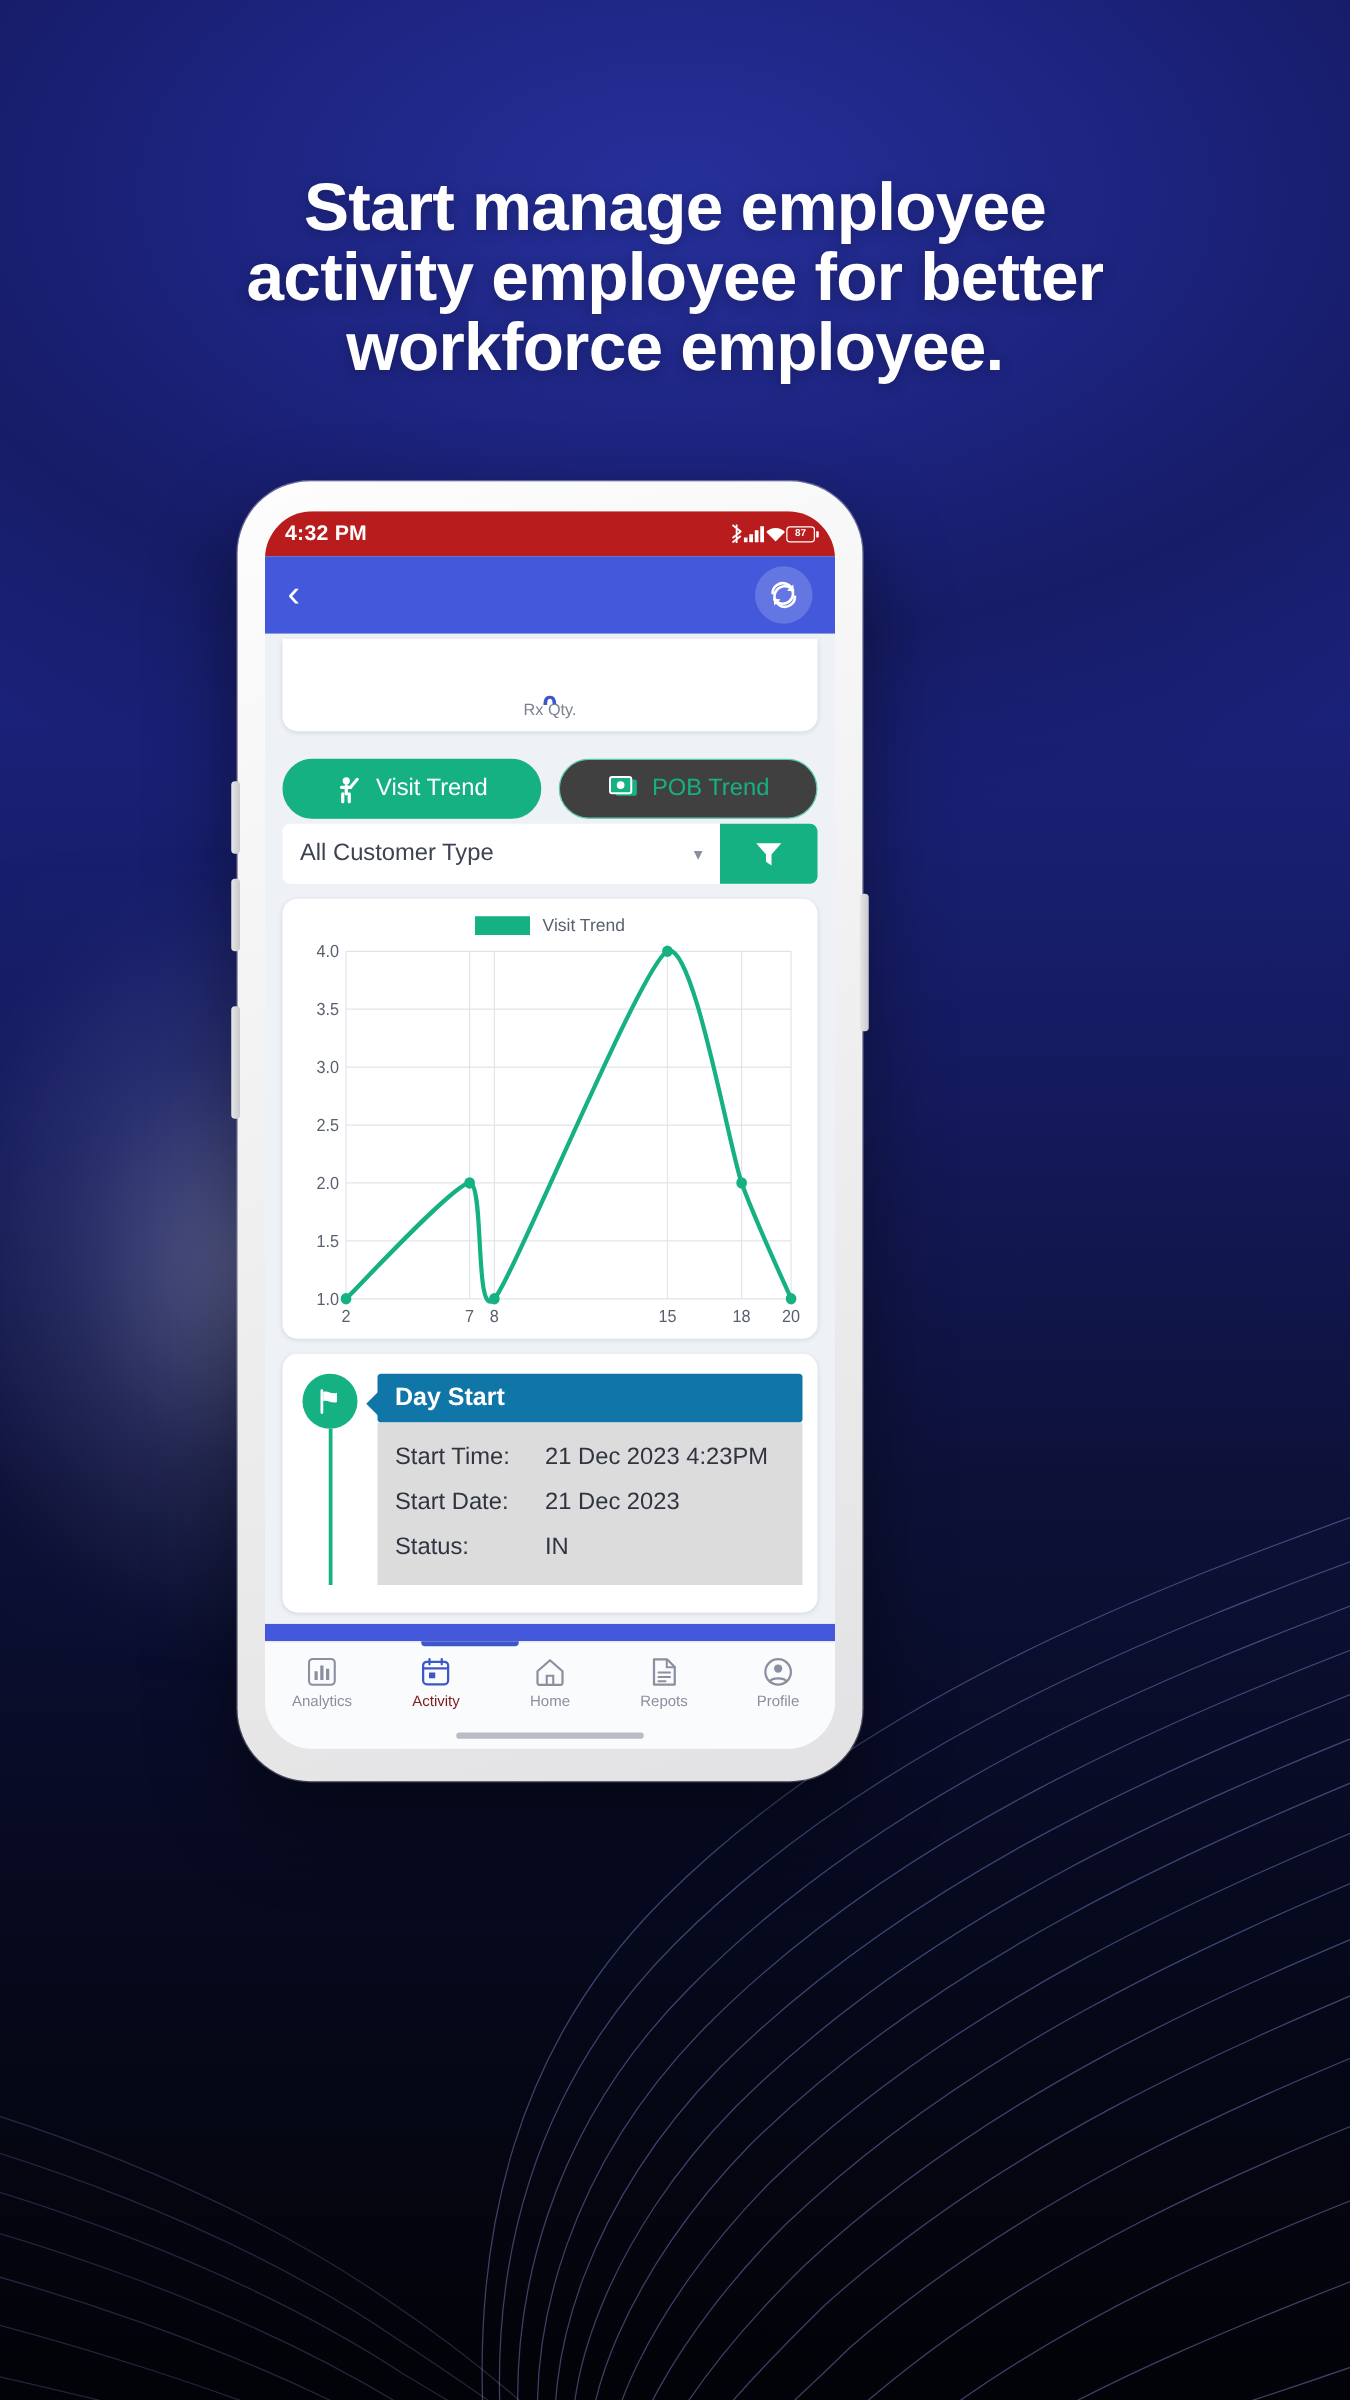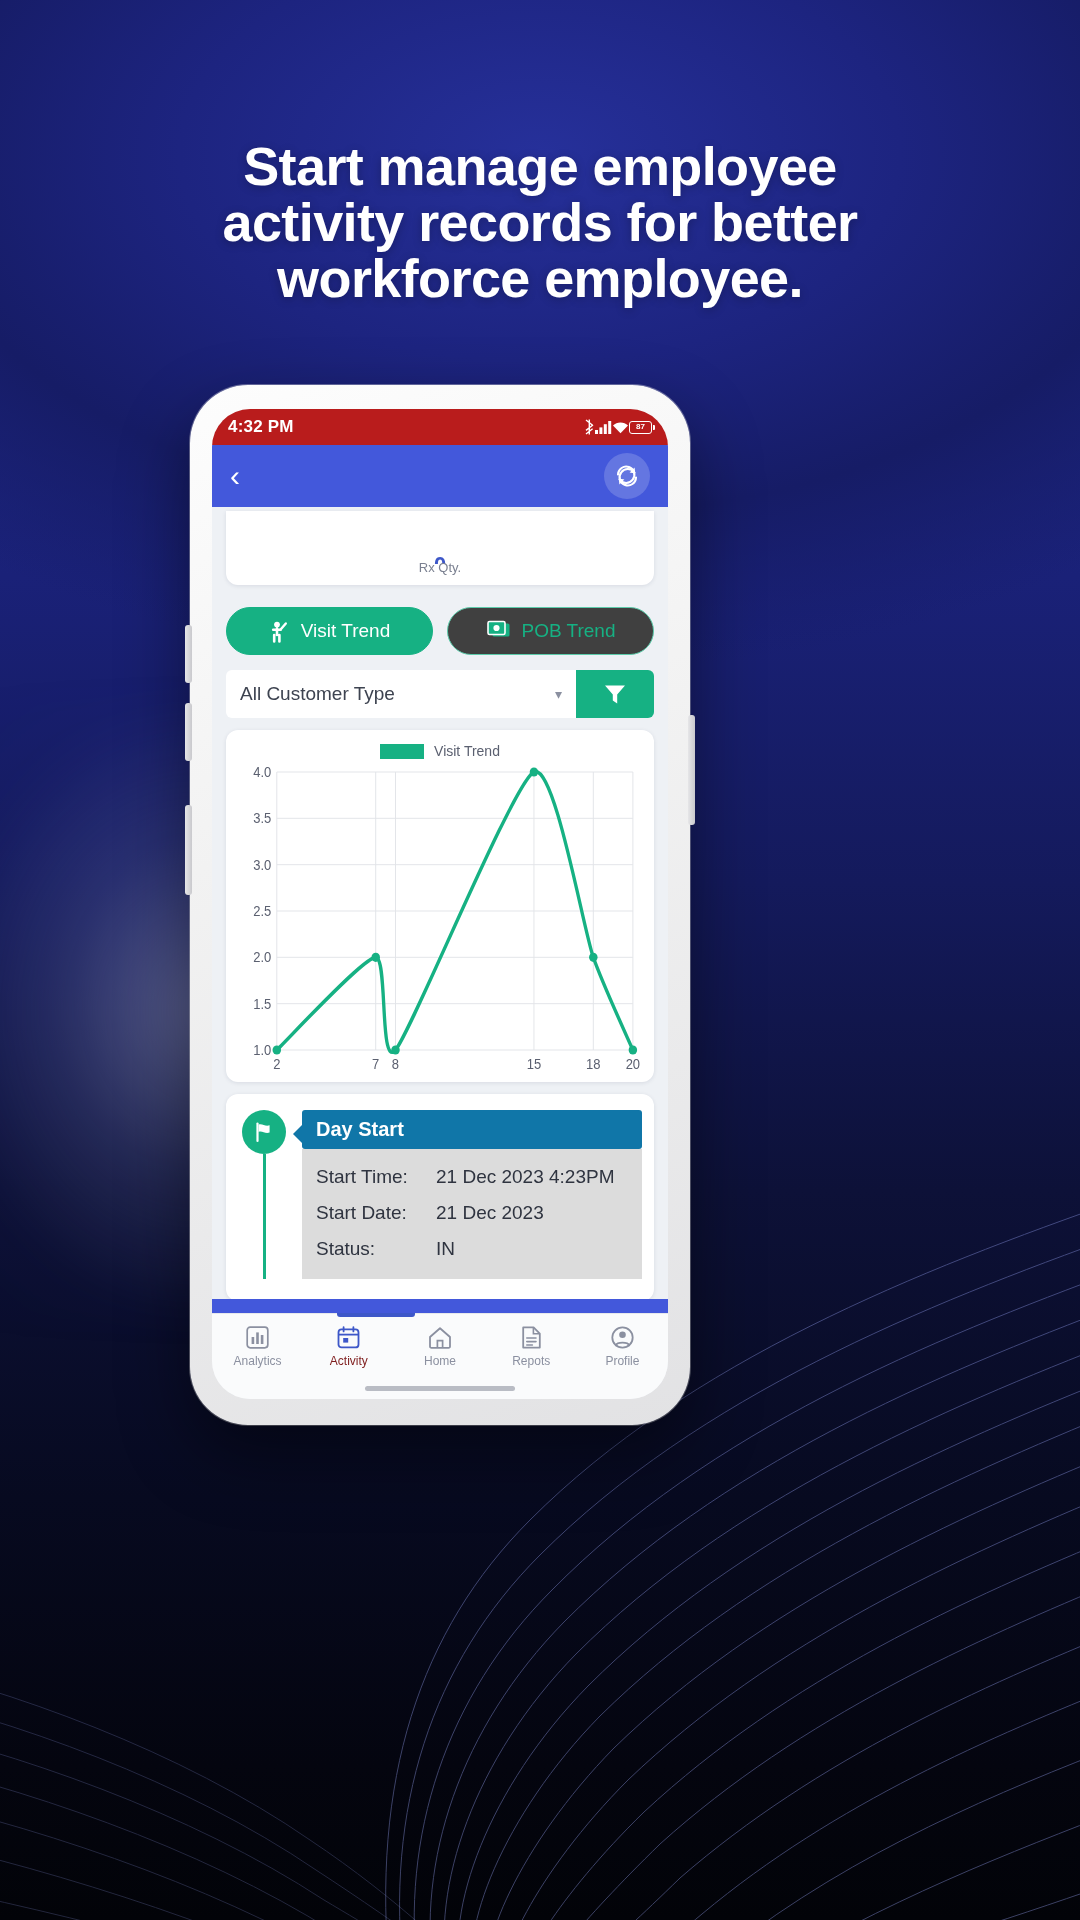--- a/index.html
+++ b/index.html
@@ -133,21 +133,21 @@
   }
   .trend-btn {
     flex:1; height:48px; border-radius:26px;
     display:flex; align-items:center; justify-content:center; gap:10px;
     font-size:19px; cursor:pointer; user-select:none;
   }
   .trend-btn.active { background:#16b183; color:#fff; border:1px solid #16b183; }
   .trend-btn.inactive { background:#404040; color:#16b183; border:1px solid #5ccbaa; }
 
   
-  #filter-row { display:flex; margin-top:15px; height:48px; }
+  #filter-row { display:flex; margin-top:4px; height:48px; }
   #cust-select {
     flex:1; background:#fff; border-radius:6px 0 0 6px;
     display:flex; align-items:center; justify-content:space-between;
     padding:0 14px; font-size:19px; color:#3d4350; cursor:pointer;
   }
   #cust-caret { color:#8b90a0; font-size:14px; }
   #filter-btn {
     width:78px; background:#16b183; border-radius:0 6px 6px 0;
     display:flex; align-items:center; justify-content:center; cursor:pointer;
   }
@@ -253,21 +253,21 @@
     <path d="M0 216 C138 246 318 306 454 392 C550 444 604 460 620 460"></path>
     <path d="M0 252 C142 282 328 342 466 424 C562 460 612 460 620 460"></path>
     <path d="M0 292 C148 322 342 382 482 452 C570 460 616 460 620 460"></path>
     <path d="M0 336 C156 366 360 420 500 460"></path>
     <path d="M0 384 C166 412 378 448 510 460"></path>
   </g>
 </svg>
 
 <div id="headline">
   <div>Start manage employee</div>
-  <div>activity records for better</div>
+  <div>activity employee for better</div>
   <div>workforce employee.</div>
 </div>
 
 <div id="phone">
   <div class="side-btn" id="btn-vol-up"></div>
   <div class="side-btn" id="btn-vol-dn"></div>
   <div class="side-btn" id="btn-mute"></div>
   <div class="side-btn" id="btn-power"></div>
 
   <div id="screen">

